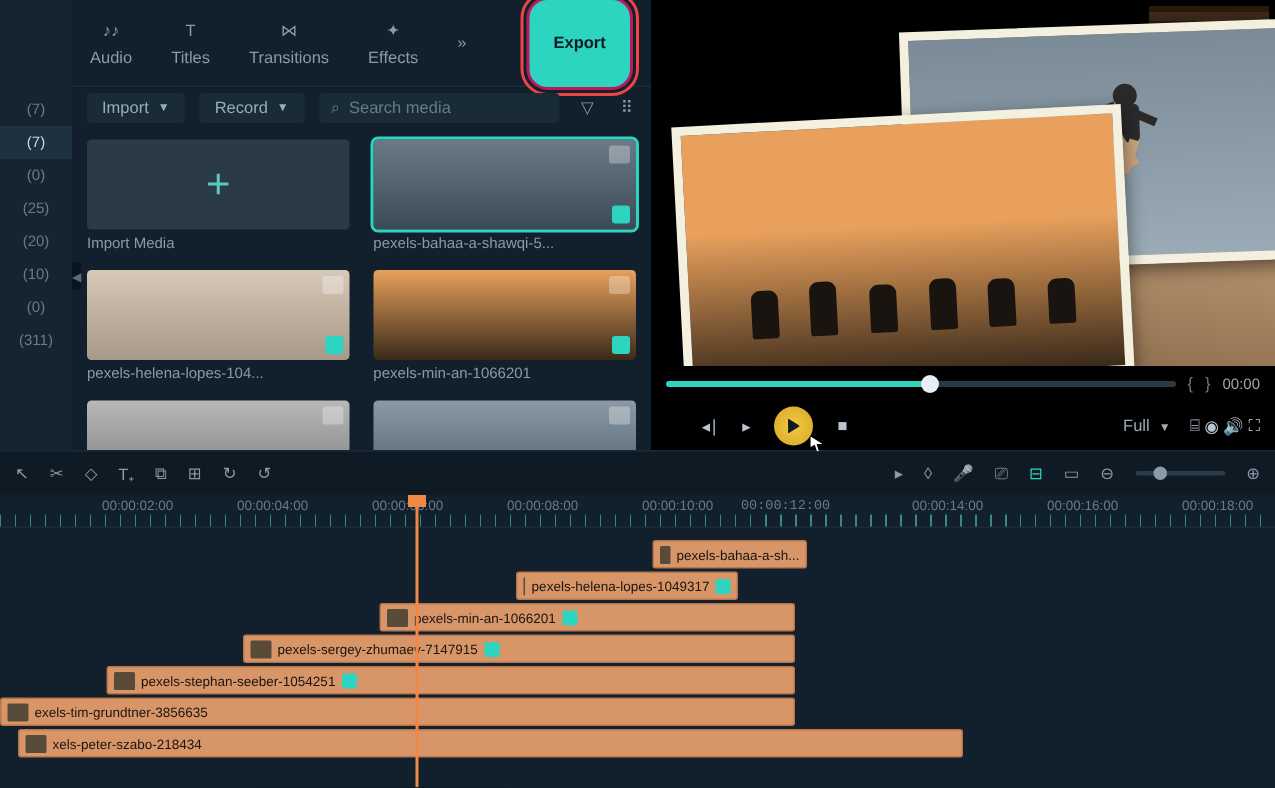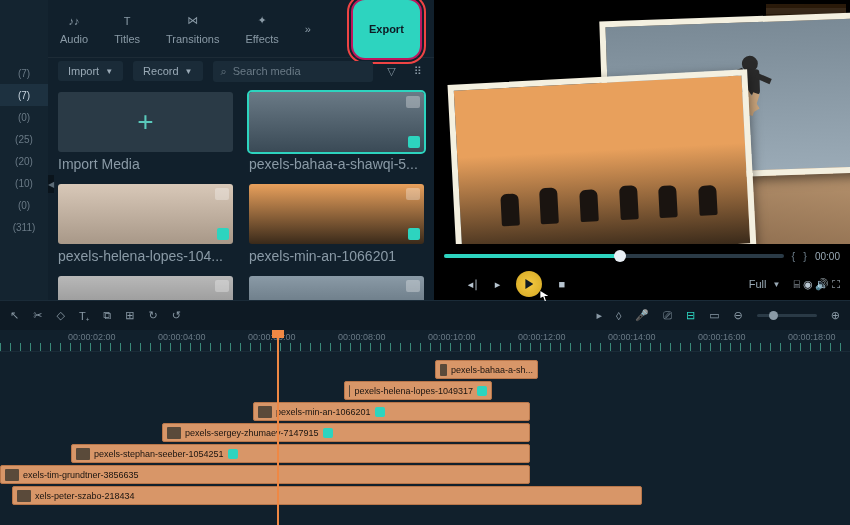--- a/index.html
+++ b/index.html
@@ -23,21 +23,21 @@
 .search { flex: 1; background: #1a2b38; padding: 4px 8px; border-radius: 3px; display: flex; align-items: center; gap: 6px; color: #6a7a86; }
 .icon-btn { color: #8a9aa6; cursor: pointer; padding: 0 4px; }
 
 .media-grid { padding: 8px 10px; display: grid; grid-template-columns: 1fr 1fr; gap: 12px 16px; overflow: hidden; }
 .media-card { display: flex; flex-direction: column; gap: 4px; }
 .thumb { height: 60px; border-radius: 3px; position: relative; overflow: hidden; background: #2a3a46; }
 .thumb.import-slot { display: flex; align-items: center; justify-content: center; color: #5ac9bb; font-size: 28px; font-weight: 200; }
 .thumb.selected { outline: 2px solid #2dd4bf; }
 .badge-type { position: absolute; top: 4px; right: 4px; width: 14px; height: 12px; background: rgba(255,255,255,0.3); border-radius: 2px; }
 .badge-check { position: absolute; bottom: 4px; right: 4px; width: 12px; height: 12px; background: #2dd4bf; border-radius: 2px; }
-.media-name { font-size: 14px; color: #8a9aa6; white-space: nowrap; overflow: hidden; text-overflow: ellipsis; }
+.media-name { font-size: 10px; color: #8a9aa6; white-space: nowrap; overflow: hidden; text-overflow: ellipsis; }
 .collapse-handle { position: absolute; left: 0; top: 175px; width: 6px; height: 18px; background: #0a141c; display: flex; align-items: center; justify-content: center; color: #5a6a76; font-size: 8px; cursor: pointer; }
 
 .preview-pane { flex: 1; background: #000; display: flex; flex-direction: column; }
 .preview-viewport { flex: 1; position: relative; overflow: hidden; display: flex; align-items: center; justify-content: center; }
 .photo-stack { position: relative; width: 360px; height: 230px; }
 .photo { position: absolute; border: 6px solid #f4f0e0; box-shadow: 0 4px 12px rgba(0,0,0,0.5); }
 .photo.back1 { right: -40px; top: 10px; width: 260px; height: 160px; background: linear-gradient(to bottom, #7a8a96, #9aaab6); transform: rotate(-2deg); }
 .photo.back2 { right: -60px; bottom: -30px; width: 260px; height: 160px; background: linear-gradient(to bottom, #c9a47c, #8a6a4c); transform: rotate(8deg); }
 .photo.front { left: -10px; bottom: -20px; width: 300px; height: 180px; background: linear-gradient(to bottom, #e8a05c 40%, #3a2a1a); transform: rotate(-3deg); }
 .jumper { position: absolute; top: 30px; right: 70px; width: 70px; height: 80px; }
@@ -258,21 +258,21 @@
   </div>
 
   <div class="timeline">
     <div class="ruler" id="ruler">
       <div class="ruler-marks"></div>
     <span class="ruler-tick" style="left: 68px;">00:00:02:00</span>
         <span class="ruler-tick" style="left: 158px;">00:00:04:00</span>
         <span class="ruler-tick" style="left: 248px;">00:00:06:00</span>
         <span class="ruler-tick" style="left: 338px;">00:00:08:00</span>
         <span class="ruler-tick" style="left: 428px;">00:00:10:00</span>
-        <span class="ruler-tick" style="left: 518px;">00:00:12:00</span>
+        <span class="ruler-tick" style="left: 494px; font-family: Liberation Mono, monospace;">00:00:12:00</span>
         <span class="ruler-tick" style="left: 608px;">00:00:14:00</span>
         <span class="ruler-tick" style="left: 698px;">00:00:16:00</span>
         <span class="ruler-tick" style="left: 788px;">00:00:18:00</span>
       </div>
     <div class="playhead"></div>
     <div class="tracks" id="tracks">
         <div class="clip" style="top: 8px; left: 435px; width: 103px;">
           <div class="clip-thumb"></div>
           <span>pexels-bahaa-a-sh...</span>
         </div>

